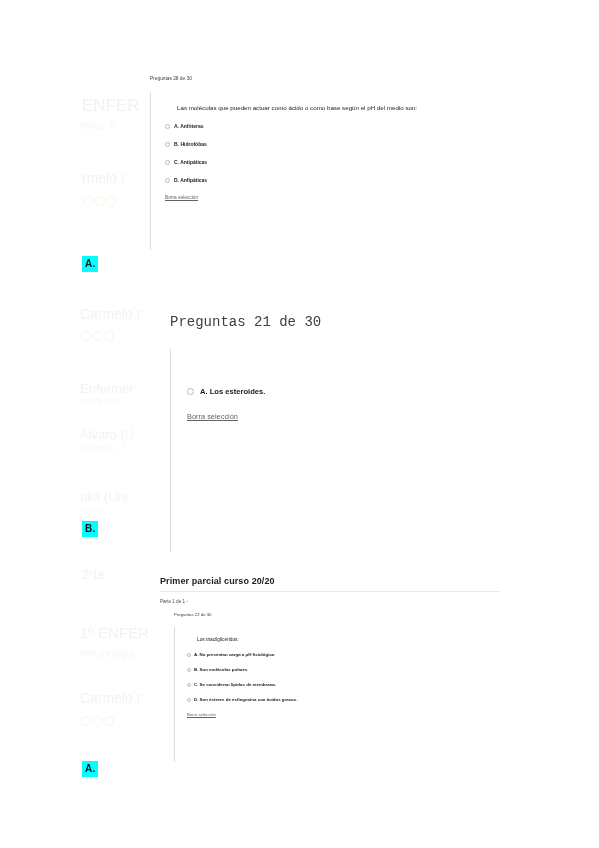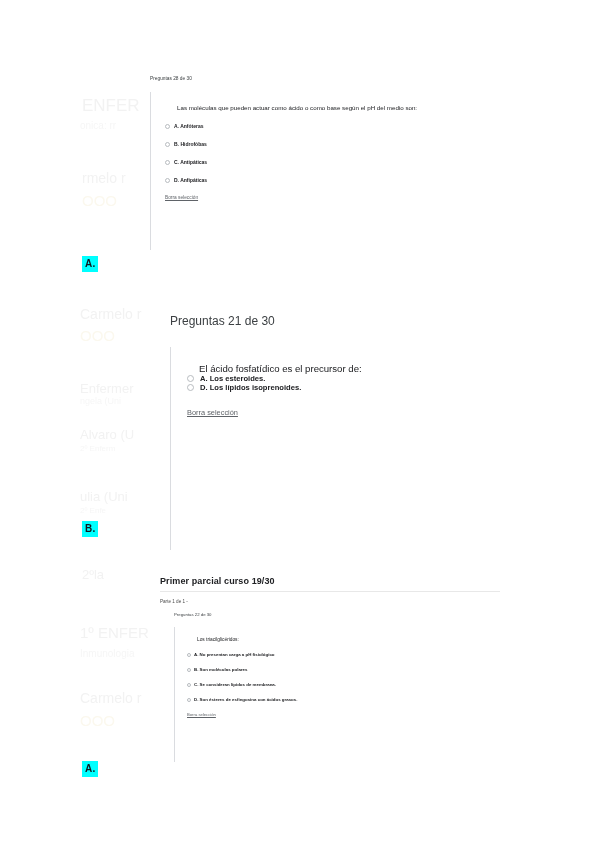--- a/index.html
+++ b/index.html
@@ -116,21 +116,21 @@
   .b1 .q-card { margin-top: 11px; padding: 12px 0 18px 14px; min-height: 128px; }
   .b1 .q-stem { font-size: 6.2px; margin-left: 12px; }
   .b1 .opt-row { margin-top: 12px; }
   .b1 .opt-row:first-of-type { margin-top: 17px; }
   .b1 .radio { width: 5px; height: 5px; }
   .b1 .opt-label { font-size: 5px; margin-left: 4px; }
   .b1 .clear-link { font-size: 4.8px; margin-top: 12px; display: inline-block; }
 
   
   .b2 { left: 170px; top: 314px; width: 330px; }
-  .b2 .q-counter { font-size: 12px; }
+  .b2 .q-counter { font-size: 14px; font-family: Liberation Mono, monospace; }
   .b2 .q-card { margin-top: 19px; padding: 16px 0 22px 16px; min-height: 165px; }
   .b2 .q-stem { font-size: 9.6px; margin-left: 12px; }
   .b2 .opt-row { margin-top: 0; }
   .b2 .opt-row:first-of-type { margin-top: 22px; }
   .b2 .radio { width: 7px; height: 7px; }
   .b2 .opt-label { font-size: 7.6px; margin-left: 6px; }
   .b2 .clear-link { font-size: 7.4px; margin-top: 16px; display: inline-block; }
 
   
   .b3 { left: 160px; top: 576px; width: 340px; }
@@ -214,39 +214,34 @@
       <div><a class="clear-link" href="#">Borra selección</a></div>
     </div>
   </div>
 
   <div class="answer-marker am1">A.</div>
 
   <div class="quiz-block b2">
     <div class="q-counter">Preguntas 21 de 30</div>
 
     <div class="q-card">
-      <div class="q-stem">El ácido fosfatídico es el precursor de:</div>
 
       <div class="opt-row">
         <span class="radio"></span>
         <span class="opt-label">A. Los esteroides.</span>
       </div>
-      <div class="opt-row">
-        <span class="radio"></span>
-        <span class="opt-label">D. Los lípidos isoprenoides.</span>
-      </div>
 
       <div><a class="clear-link" href="#">Borra selección</a></div>
     </div>
   </div>
 
   <div class="answer-marker am2">B.</div>
 
   <div class="quiz-block b3">
-    <div class="form-title">Primer parcial curso 19/30</div>
+    <div class="form-title">Primer parcial curso 20/20</div>
     <div class="form-title-rule"></div>
     <div class="part-label">Parte 1 de 1 -</div>
 
     <div class="q-counter">Preguntas 22 de 30</div>
 
     <div class="q-card">
       <div class="q-stem">Los triacilglicéridos:</div>
 
       <div class="opt-row">
         <span class="radio"></span>

